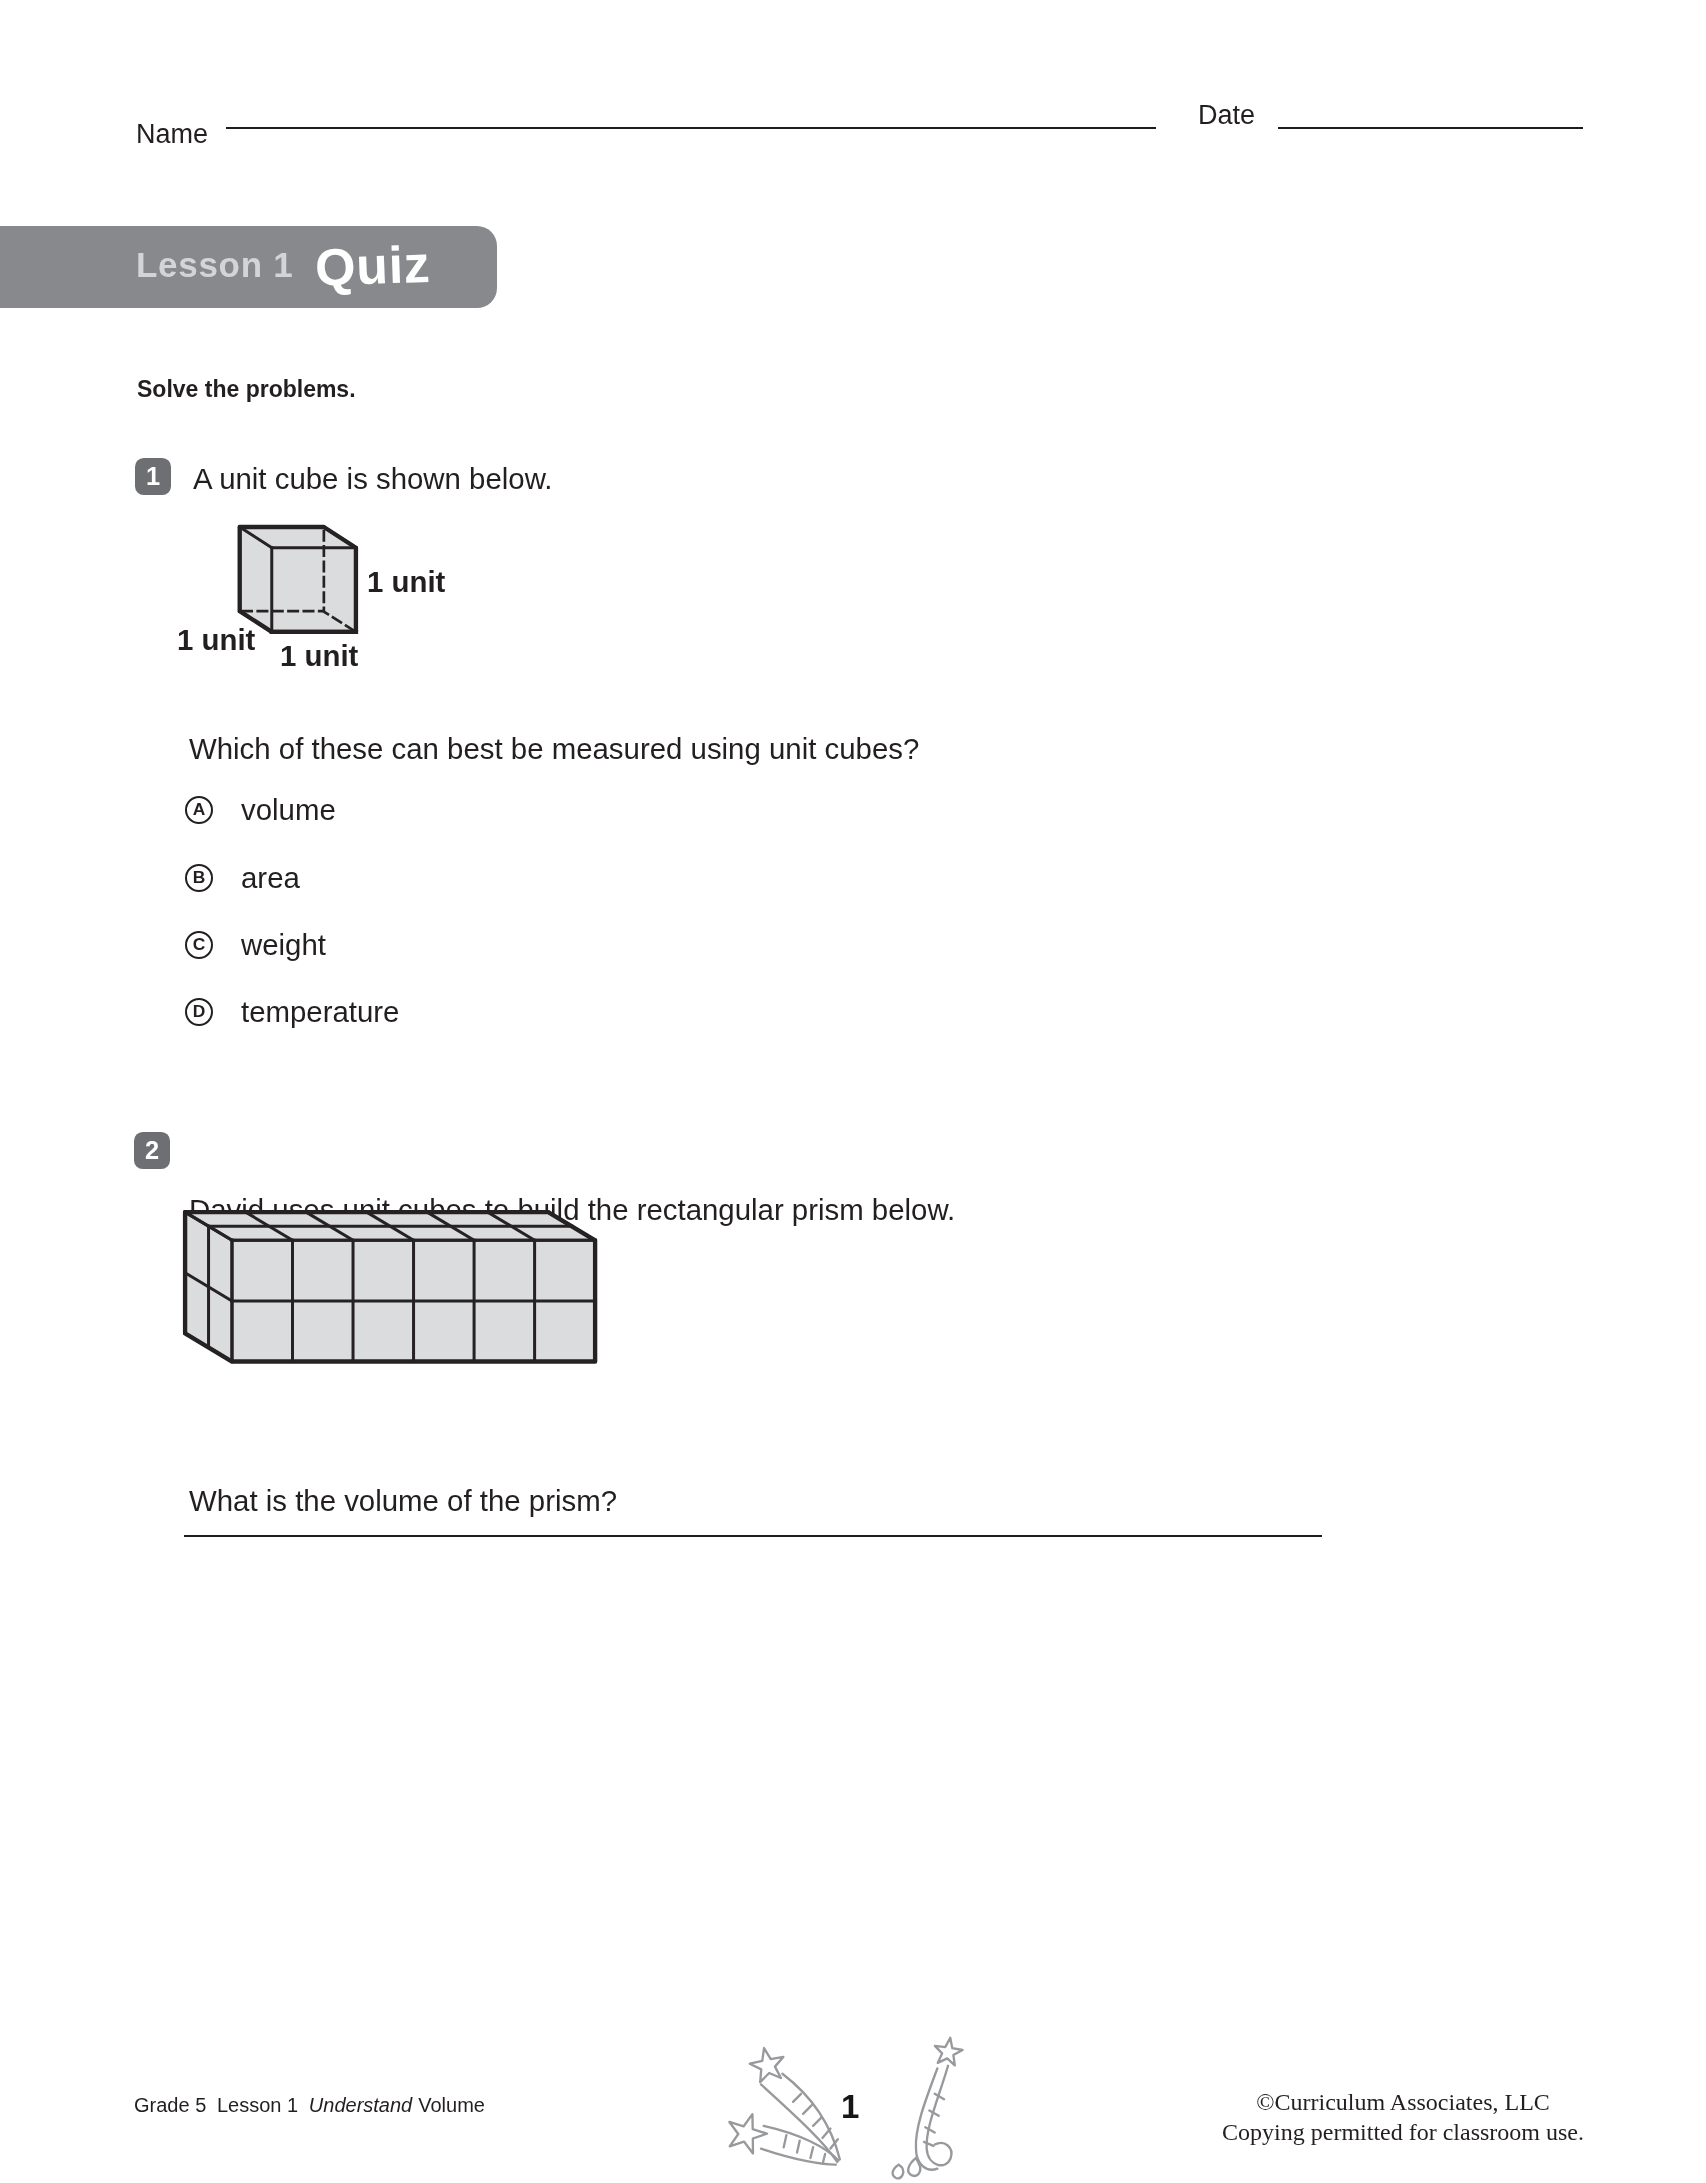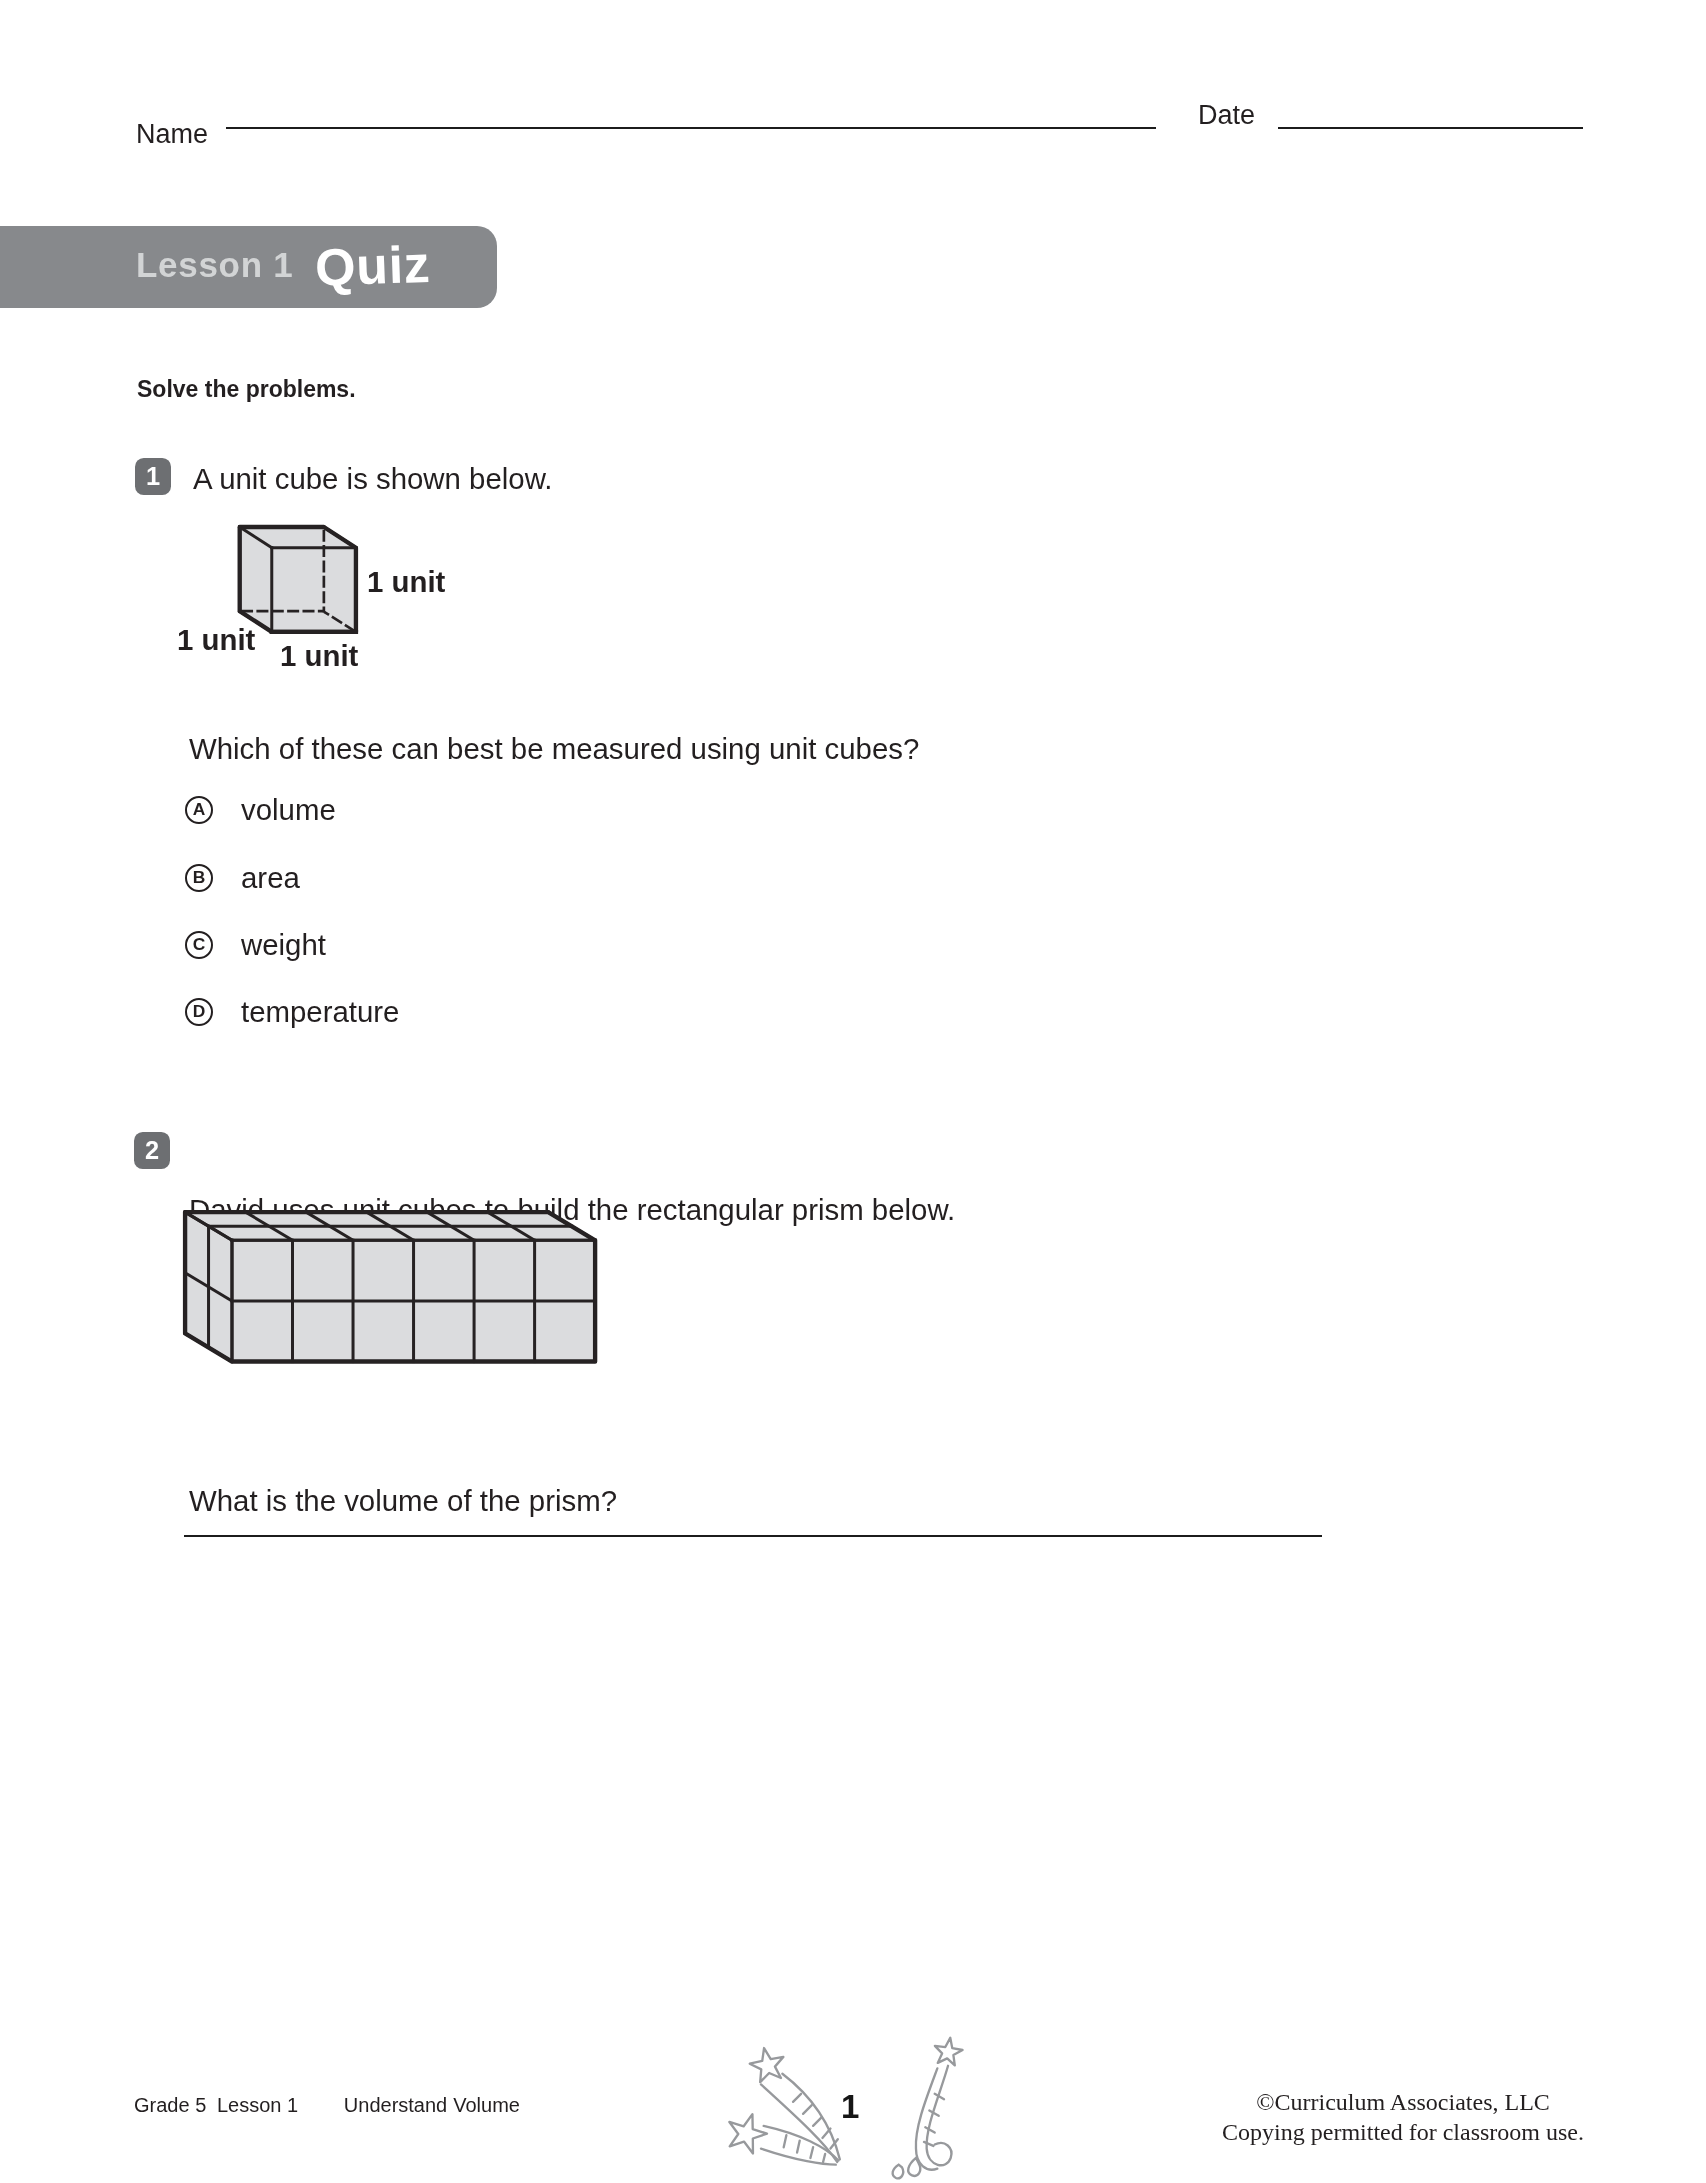--- a/index.html
+++ b/index.html
@@ -25,21 +25,21 @@
          align-items:center;justify-content:center;}
   .ptext{font-size:29.4px;}
   .choice-row{display:flex;align-items:center;height:29.4px;}
   .choice-circle{width:24px;height:24px;border:2.7px solid var(--ink);border-radius:50%;
          display:flex;align-items:center;justify-content:center;flex:0 0 auto;}
   .choice-letter{font-size:17.4px;font-weight:bold;line-height:1;}
   .choice-text{font-size:29.4px;margin-left:28px;}
   .fig-label{position:absolute;font-size:29.4px;white-space:nowrap;}
   #footer-left{left:134px;top:2094px;font-size:20px;white-space:nowrap;}
   #footer-left .b{font-weight:normal;margin-right:10.7px;}
-  #footer-left .i{margin-right:6px;margin-left:35px;}
+  #footer-left .i{font-style:italic;margin-right:6px;}
   #page-num{left:841px;top:2088px;font-size:33px;font-weight:bold;color:#161616;}
   #copyright{right:123px;top:2087px;text-align:center;
              font-family:"Liberation Serif",serif;font-size:24px;line-height:30px;}
   svg line{stroke:var(--figure_line);stroke-width:4.5;stroke-linecap:square;}
   svg .thick{stroke-width:6.5;}
   svg .dash{stroke-width:4;stroke-dasharray:14 9;}
   svg .face{fill:var(--figure_fill);stroke:var(--figure_line);stroke-width:6.5;stroke-linejoin:round;}
   svg .doodle{fill:none;stroke:var(--doodle_gray);stroke-width:3.5;stroke-linecap:round;}
 </style>
 </head>

